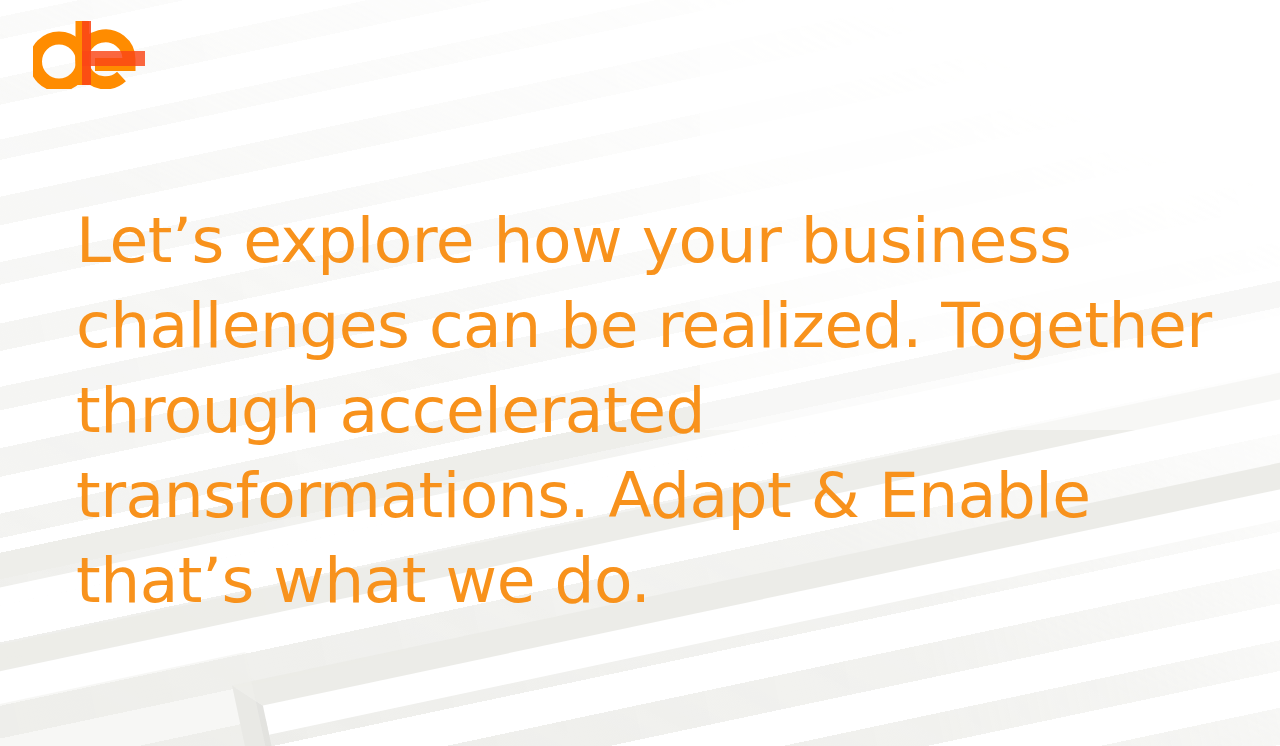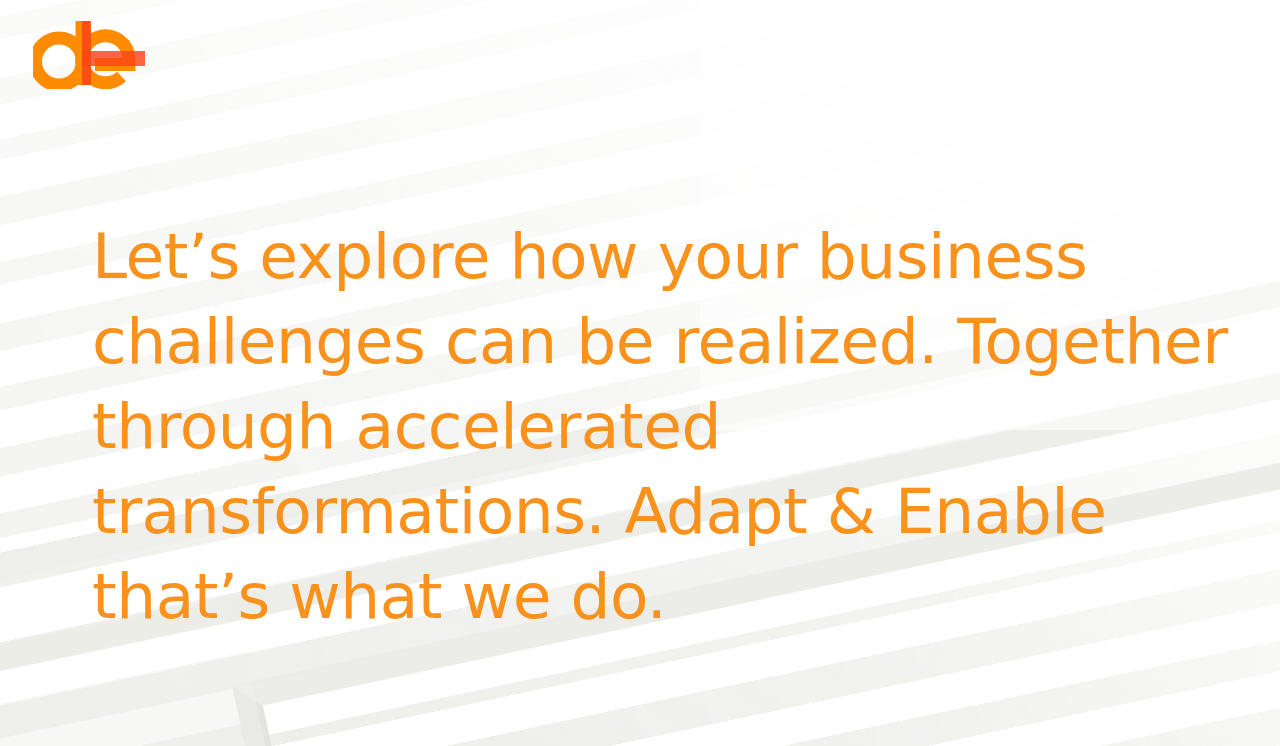--- a/index.html
+++ b/index.html
@@ -35,21 +35,21 @@
     height: 68px;
   }
   .logo svg { display: block; width: 100%; height: 100%; }
 
   
   .headline {
     position: absolute;
     left: 76px;
     top: 198px;
     width: 1150px;
-    margin: 16px;
+    margin: 0;
     font-family: "DejaVu Sans", "Liberation Sans", sans-serif;
     font-weight: 400;
     font-size: 63px;
     line-height: 85px;
     letter-spacing: -0.5px;
     color: #F8921C;
     white-space: pre-wrap;
   }
 </style>
 </head>

